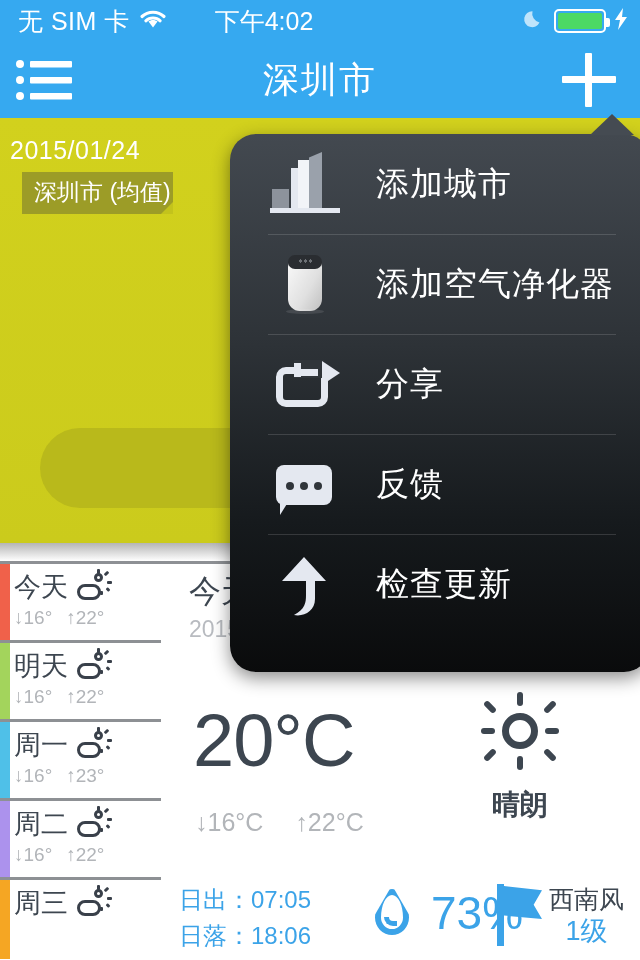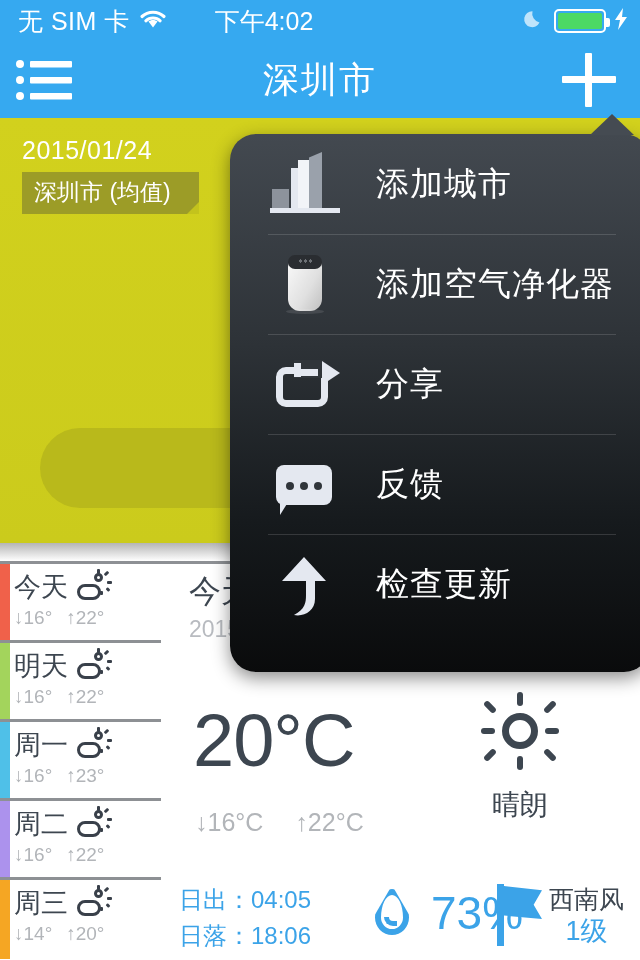--- a/index.html
+++ b/index.html
@@ -47,27 +47,27 @@
   .nav-plus::before{ left:0; top:23px; width:54px; height:7px; }
   .nav-plus::after{ top:0; left:23px; height:54px; width:7px; }
 
   
   .aqi{
     position:absolute; top:118px; left:0; width:640px; height:425px;
     background:linear-gradient(180deg,#d2d11d 0%,#cbcb1c 100%);
     overflow:hidden;
   }
   .aqi-date{
-    position:absolute; left:22px; top:18px;
+    position:absolute; left:10px; top:18px;
     color:#fff; font-size:25px; letter-spacing:.5px;
   }
   .aqi-city{
     position:absolute; left:22px; top:54px;
     background:#9c9c27; color:#fff; font-size:23px;
-    padding:5px 28px 6px 12px; display:inline-block;
+    padding:5px 2px 6px 12px; display:inline-block;
   }
   .aqi-city::after{
     content:""; position:absolute; right:0; bottom:0;
     border-left:12px solid transparent; border-bottom:12px solid #c3c31c;
   }
   .aqi-grade{
     position:absolute; left:0; width:640px; top:120px; text-align:center;
     color:#fff; font-size:138px; line-height:1; font-weight:300;
   }
   .aqi-label{
@@ -142,21 +142,21 @@
   }
   .sunicon i{ position:absolute; background:#3d4650; border-radius:3px; }
   .sunicon .t{ left:34px; top:-2px; width:6px; height:14px; }
   .sunicon .b{ left:34px; bottom:-2px; width:6px; height:14px; }
   .sunicon .l{ left:-2px; top:34px; width:14px; height:6px; }
   .sunicon .r{ right:-2px; top:34px; width:14px; height:6px; }
   .sunicon .tl{ left:4px; top:6px; width:6px; height:14px; transform:rotate(-45deg); }
   .sunicon .tr{ right:4px; top:6px; width:6px; height:14px; transform:rotate(45deg); }
   .sunicon .bl{ left:4px; bottom:6px; width:6px; height:14px; transform:rotate(45deg); }
   .sunicon .br{ right:4px; bottom:6px; width:6px; height:14px; transform:rotate(-45deg); }
-  .dt-condtext{ margin-top:18px; font-size:28px; color:#3d4650; }
+  .dt-condtext{ margin-top:18px; font-size:28px; color:#3d4650;font-weight:bold; }
 
   
   .binfo{
     position:absolute; left:161px; bottom:0; width:479px; height:92px;
     display:flex; align-items:center;
   }
   .bi-sun{ position:absolute; left:18px; top:14px; color:#3ba3e8; font-size:24px; line-height:1.5; }
   .bi-hum{ position:absolute; left:210px; top:18px; display:flex; align-items:center; }
   .drop{ position:relative; width:42px; height:52px; }
   .drop .shape{
@@ -402,24 +402,20 @@
       <span class="ico-pc">
         <i class="r1"></i>
           <i class="r2"></i>
           <i class="r3"></i>
           <i class="r4"></i>
           <i class="r5"></i>
         <span class="sun"></span>
           <span class="cloud"></span>
       </span>
     </div>
-    <div class="fc-temps">
-      <span class="fc-t">↓14°</span>
-      <span class="fc-t">↑20°</span>
-    </div>
   </div>
 </div>
 
 <div class="detail">
   <div class="dt-head">
     <div class="dt-day">今天</div>
     <div class="dt-date">2015/</div>
   </div>
   <div class="dt-temp">20°C</div>
   <div class="dt-range">
@@ -437,21 +433,21 @@
         <i class="tr"></i>
         <i class="bl"></i>
         <i class="br"></i>
     </div>
     <div class="dt-condtext">晴朗</div>
   </div>
 </div>
 
 <div class="binfo">
   <div class="bi-sun">
-    <div>日出：04:05</div>
+    <div>日出：07:05</div>
     <div>日落：18:06</div>
   </div>
   <div class="bi-hum">
     <span class="drop">
       <span class="shape"></span>
         <span class="tail"></span>
     </span>
     <span class="bi-humtext">73%</span>
   </div>
   <div class="bi-wind">

